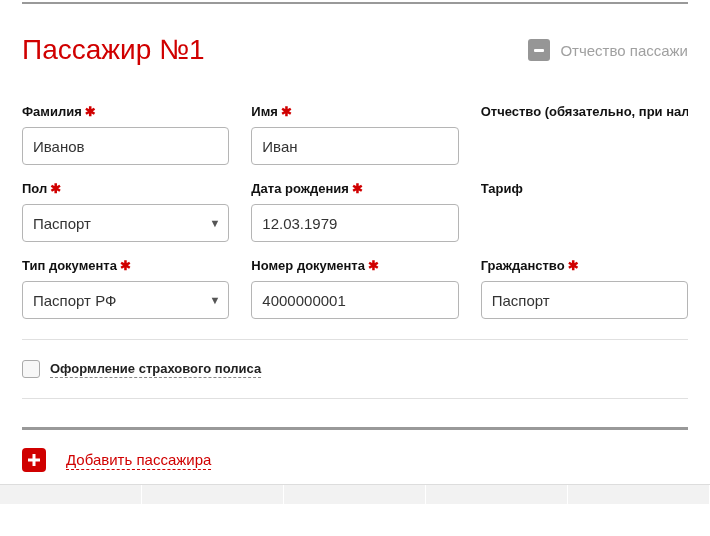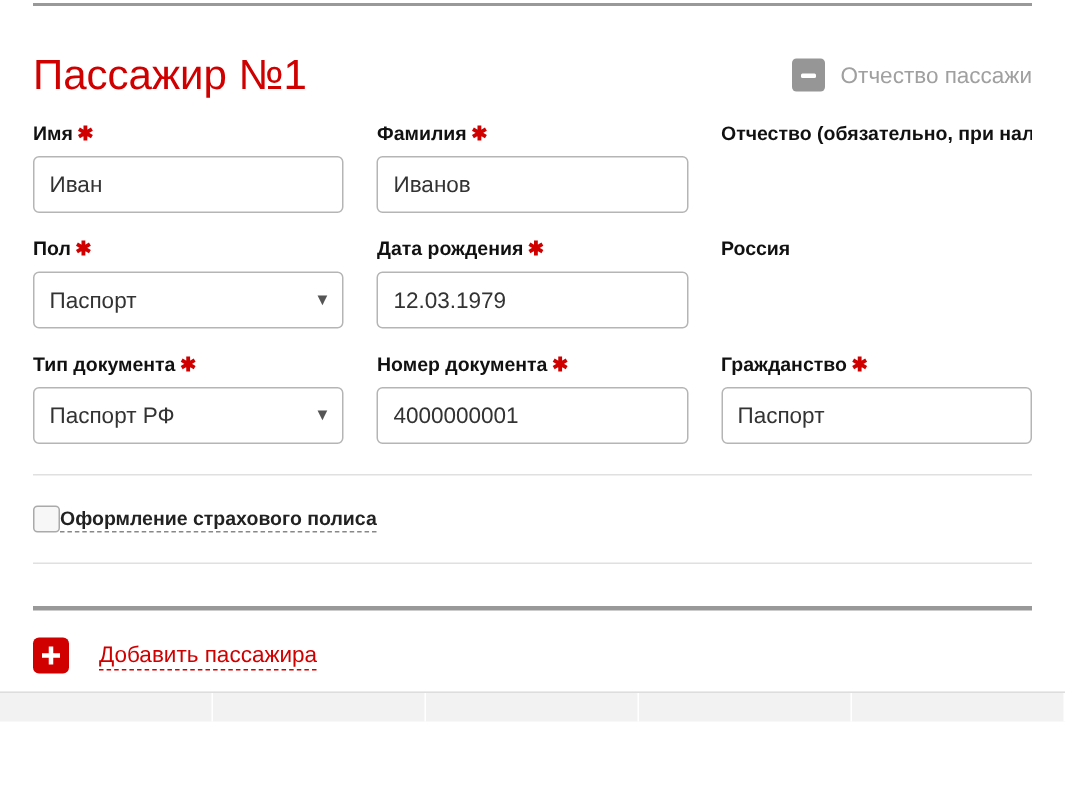--- a/index.html
+++ b/index.html
@@ -15,21 +15,21 @@
   .wrap { padding: 0 22px 0 22px; }
   .top-rule {
     border-top: 2px solid #999;
     margin: 2px 0 0 0;
   }
   .header-row {
     display: flex;
     align-items: center;
     justify-content: space-between;
     margin-top: 30px;
-    margin-bottom: 15px;
+    margin-bottom: 38px;
   }
   .title {
     color: #d00000;
     font-size: 28px;
     font-weight: normal;
   }
   .remove-row {
     display: flex;
     align-items: center;
     gap: 10px;
@@ -90,21 +90,21 @@
     color: #555;
   }
   .divider {
     border: none;
     border-top: 1px solid #e0e0e0;
     margin: 20px 0;
   }
   .checkbox-row {
     display: flex;
     align-items: center;
-    gap: 0;
+    gap: 10px;
     margin: 18px 0 10px 0;
     font-size: 14px;
     color: #222;
   }
   .checkbox {
     width: 18px; height: 18px;
     border: 1px solid #aaa;
     border-radius: 3px;
     background: #f7f7f7;
   }
@@ -161,46 +161,46 @@
     <div class="remove-row">
       <span class="remove-icon">
           <span></span>
         </span>
       <span>Отчество пассажи</span>
     </div>
   </div>
 
   <div class="grid">
     <div class="col">
+      <div class="label"><span class="ub">Фамилия</span><span class="req">✱</span></div>
+      <div class="field">Иванов</div>
+    </div>
+    <div class="col">
       <div class="label"><span class="ub">Имя</span><span class="req">✱</span></div>
       <div class="field">Иван</div>
-    </div>
-    <div class="col">
-      <div class="label"><span class="ub">Фамилия</span><span class="req">✱</span></div>
-      <div class="field">Иванов</div>
     </div>
     <div class="col">
       <div class="label"><span class="ub">Отчество (обязательно, при наличии)</span></div>
     </div>
   </div>
 
   <div class="grid">
     <div class="col">
       <div class="label"><span class="ub">Пол</span><span class="req">✱</span></div>
       <div class="field select">
         <span>Паспорт</span>
         <span class="caret">▼</span>
       </div>
     </div>
     <div class="col">
       <div class="label"><span class="ub">Дата рождения</span><span class="req">✱</span></div>
       <div class="field">12.03.1979</div>
     </div>
     <div class="col">
-      <div class="label"><span class="ub">Россия</span></div>
+      <div class="label"><span class="ub">Тариф</span></div>
     </div>
   </div>
 
   <div class="grid">
     <div class="col">
       <div class="label"><span class="ub">Тип документа</span><span class="req">✱</span></div>
       <div class="field select">
         <span>Паспорт РФ</span>
         <span class="caret">▼</span>
       </div>

